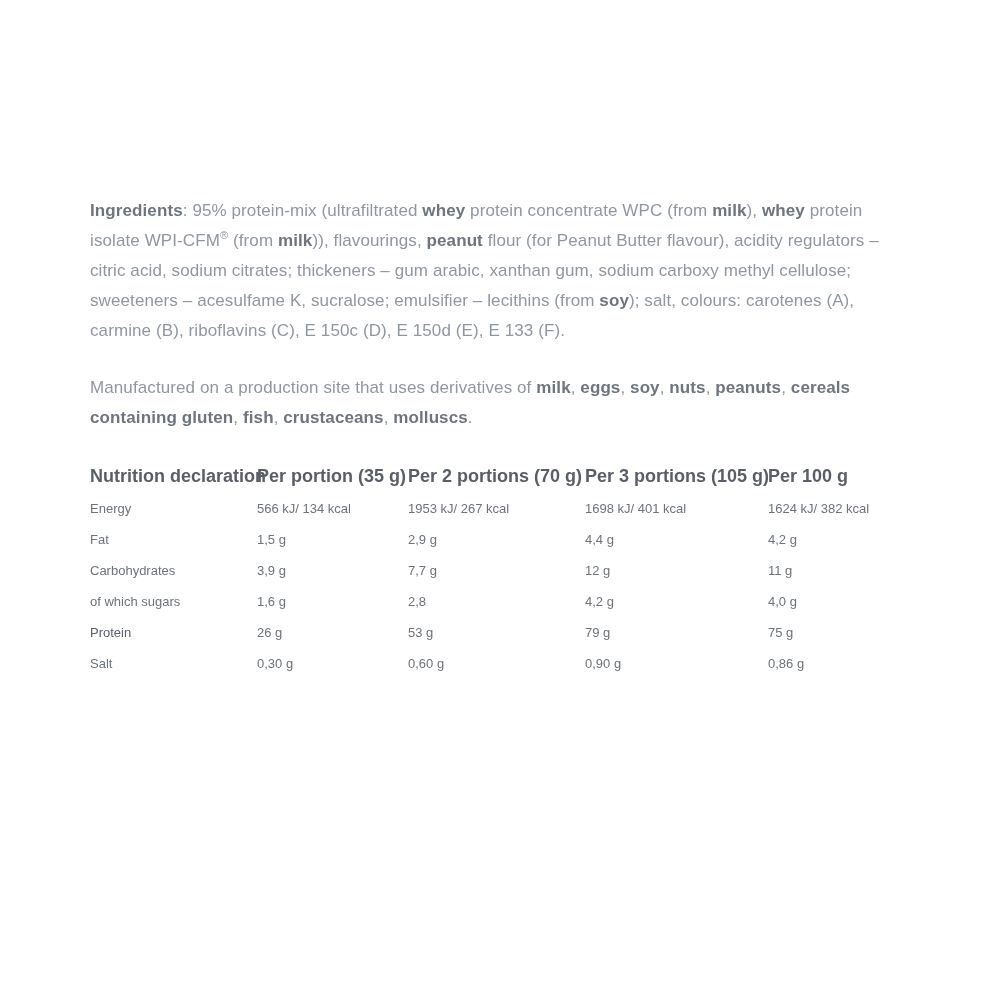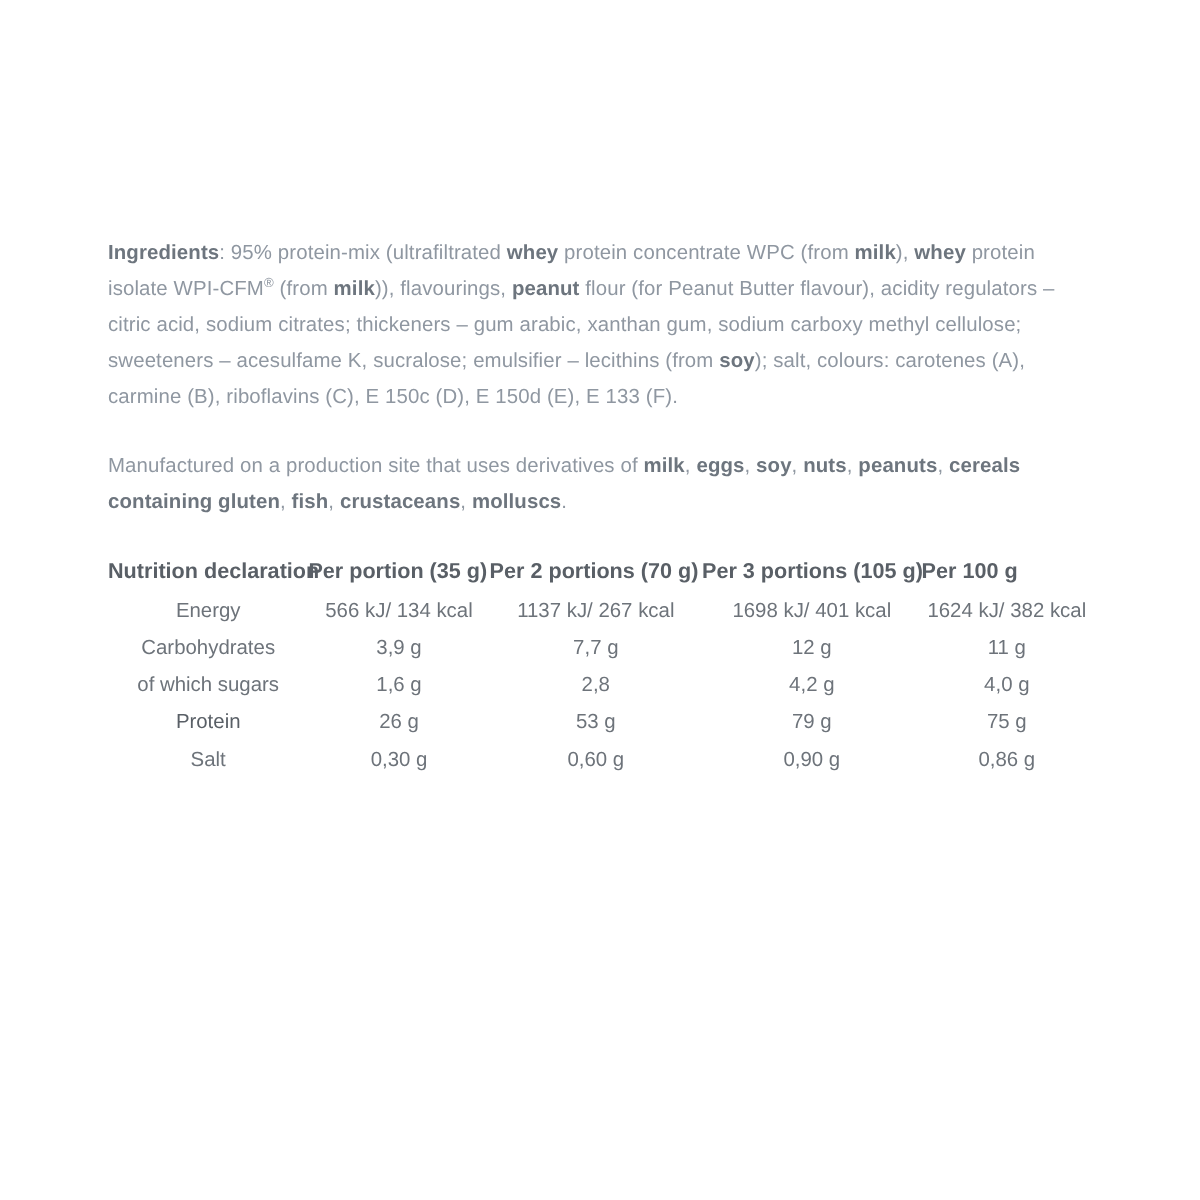--- a/index.html
+++ b/index.html
@@ -50,22 +50,22 @@
   table.nutrition th {
     text-align: left;
     font-size: 18px;
     line-height: 21px;
     padding: 6px 0;
     font-weight: 700;
     color: #595f66;
     white-space: nowrap;
   }
   table.nutrition td {
-    text-align: center;
-    font-size: 17px;
+    text-align: left;
+    font-size: 13px;
     line-height: 21px;
     padding: 5px 0;
     font-weight: 400;
     color: #6d737a;
     white-space: nowrap;
   }
   table.nutrition td.b {
     font-weight: 400;
     color: #595f66;
   }
@@ -94,23 +94,30 @@
           <th>Per portion (35 g)</th>
           <th>Per 2 portions (70 g)</th>
           <th>Per 3 portions (105 g)</th>
           <th>Per 100 g</th>
         </tr>
     </thead>
     <tbody>
         <tr>
           <td>Energy</td>
           <td>566 kJ/ 134 kcal</td>
-          <td>1137 kJ/ 267 kcal</td>
+          <td>1953 kJ/ 267 kcal</td>
           <td>1698 kJ/ 401 kcal</td>
           <td>1624 kJ/ 382 kcal</td>
+        </tr>
+        <tr>
+          <td>Fat</td>
+          <td>1,5 g</td>
+          <td>2,9 g</td>
+          <td>4,4 g</td>
+          <td>4,2 g</td>
         </tr>
         <tr>
           <td>Carbohydrates</td>
           <td>3,9 g</td>
           <td>7,7 g</td>
           <td>12 g</td>
           <td>11 g</td>
         </tr>
         <tr>
           <td>of which sugars</td>

